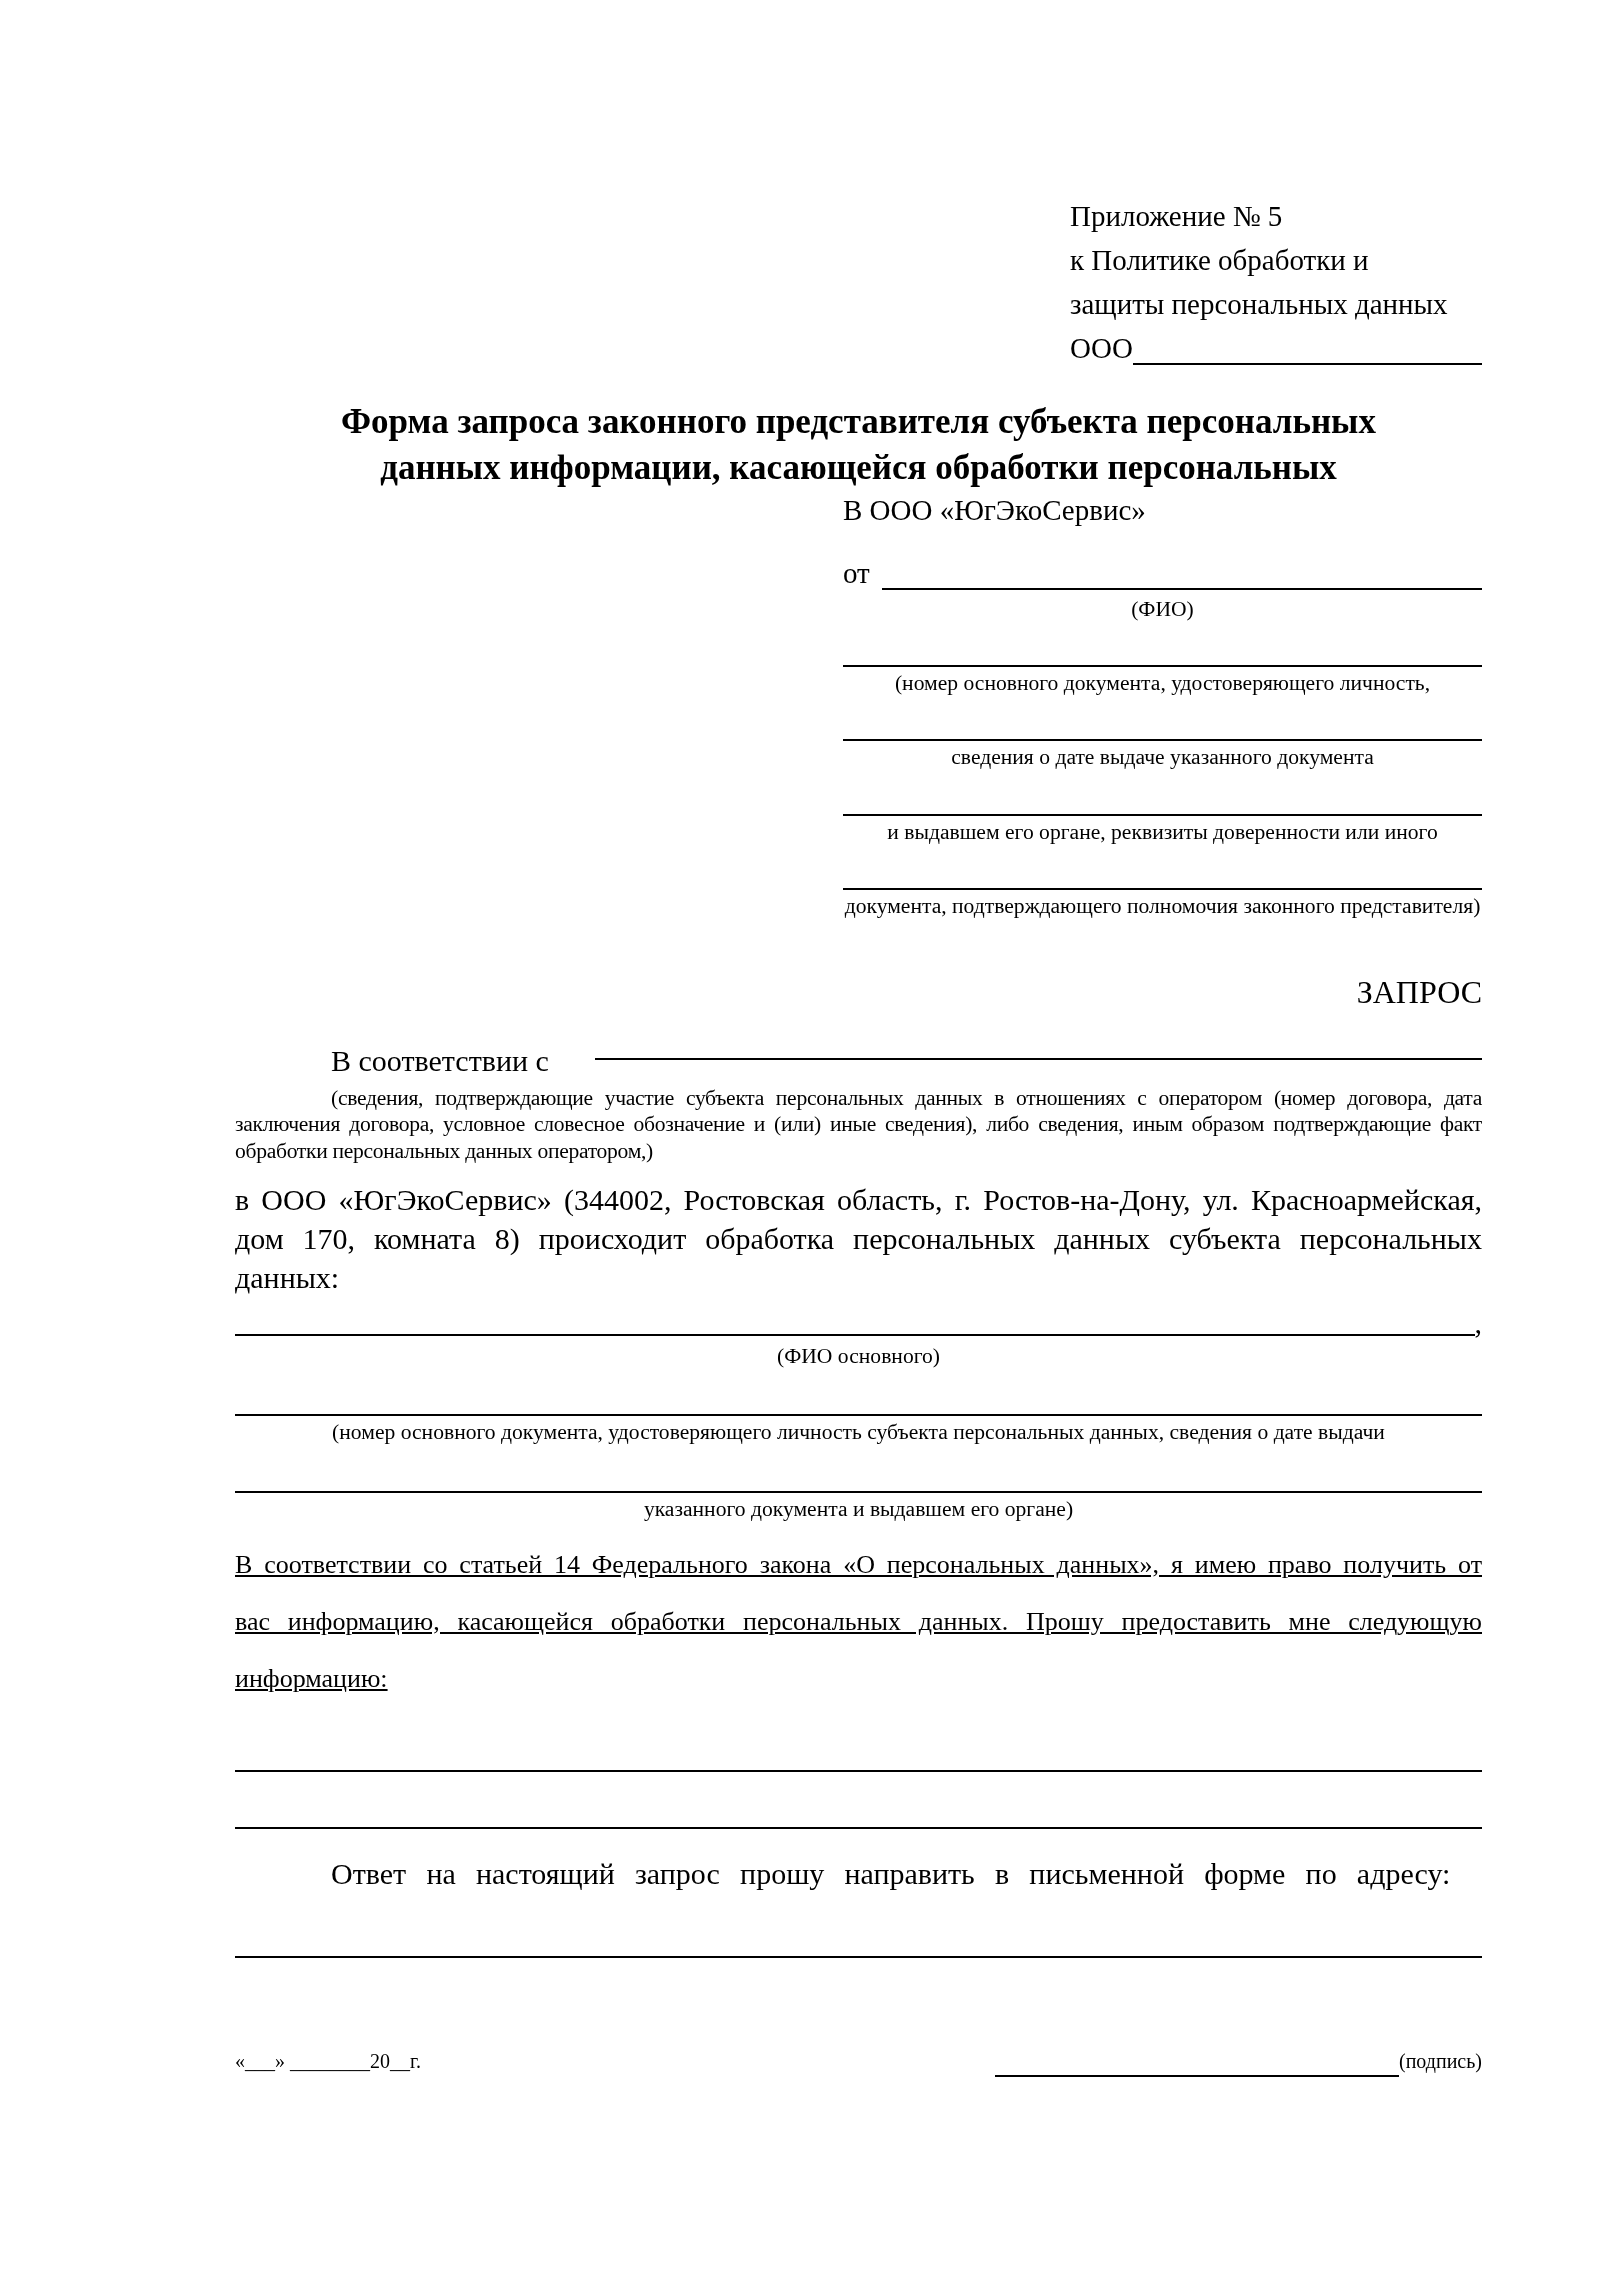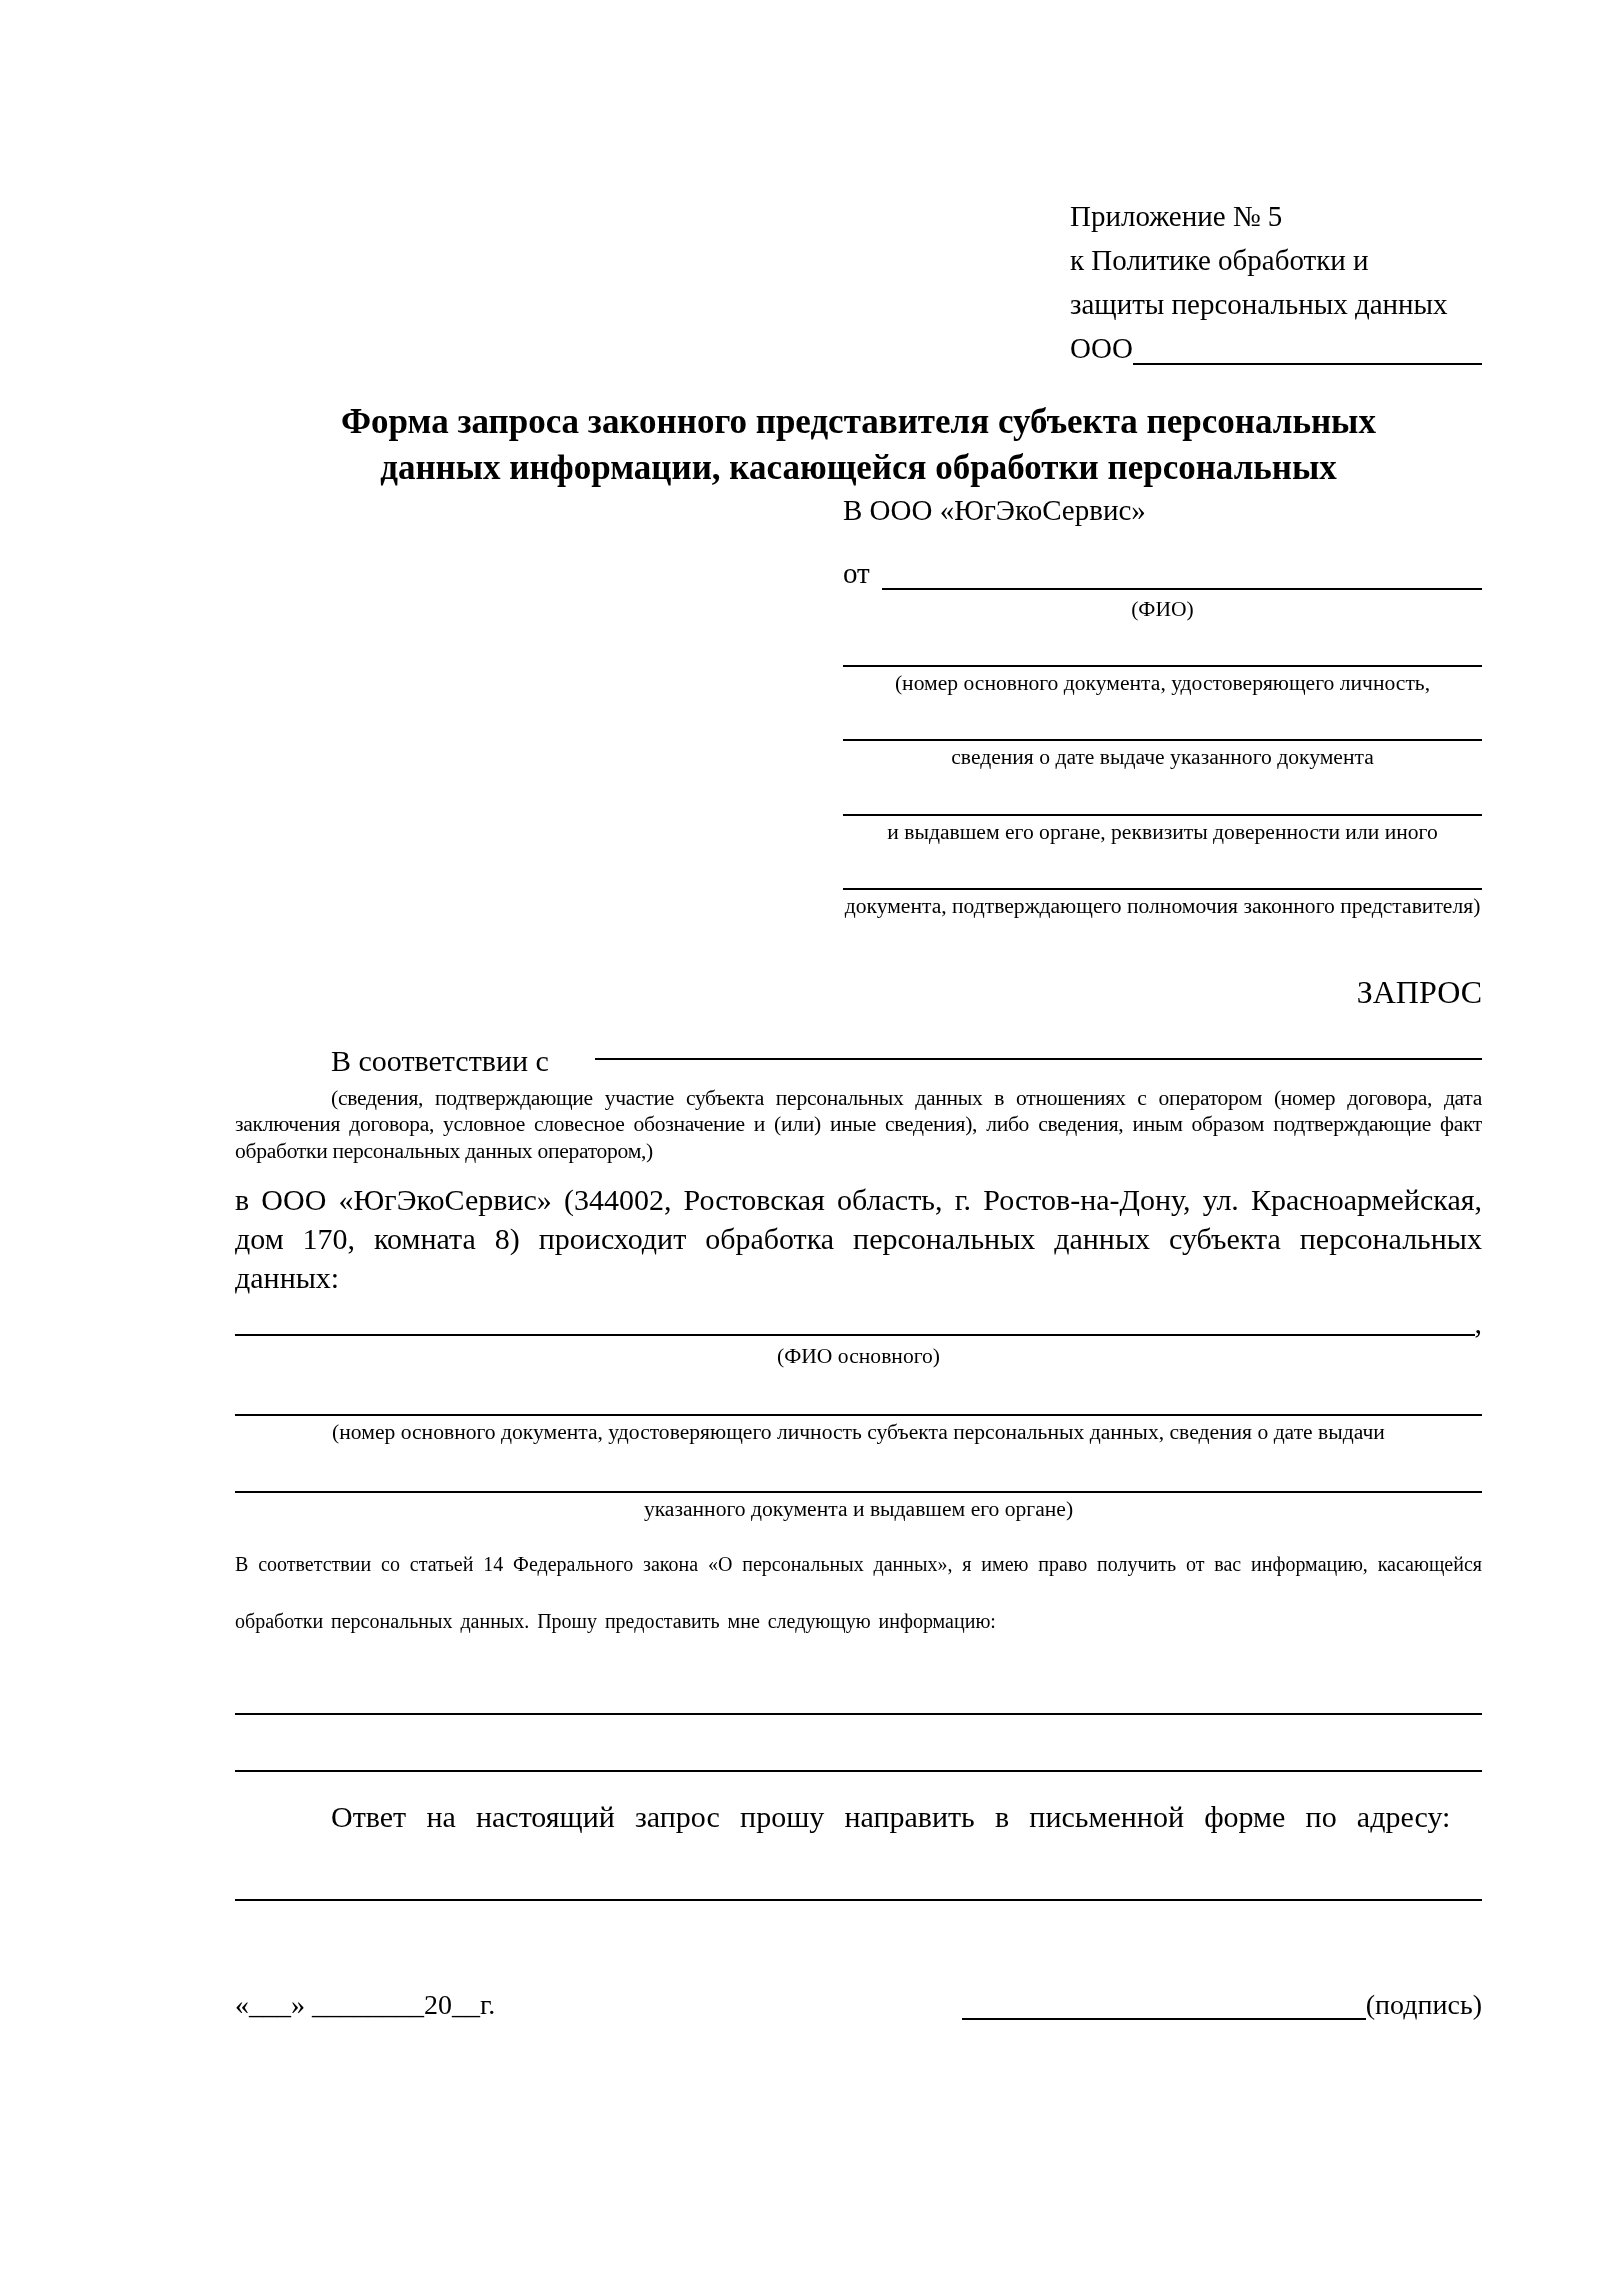--- a/index.html
+++ b/index.html
@@ -77,37 +77,37 @@
   .suffix { line-height: 35px; }
 
   .s-blank { border-bottom: 2.9px solid #000; height: 45px; }
   .cap-wide {
     font-size: 21.6px;
     line-height: 25.5px;
     text-align: center;
     margin-top: 3.9px;
   }
 
-  .p-law { font-size: 20px; line-height: 57px; text-align: justify; word-spacing: 2.9px; margin-top: 13.7px; }
+  .p-law { font-size: 26px; line-height: 57px; text-align: justify; word-spacing: 2.9px; margin-top: 13.7px; text-decoration: underline; }
 
   .w-blank1 { border-bottom: 2.9px solid #000; height: 63px; }
   .w-blank2 { border-bottom: 2.9px solid #000; height: 55px; }
 
   .p-answer { font-size: 30px; line-height: 39px; text-indent: 96px; word-spacing: 12.7px; margin-top: 25.5px; }
 
   .address-row { display: flex; align-items: flex-end; margin-top: 25.5px; font-size: 30px; height: 43px; }
   .address-row .fill { margin-bottom: 3.9px; }
   .address-row .term { white-space: nowrap; line-height: 39px; }
 
   .footer-row {
     display: flex;
     justify-content: space-between;
     align-items: flex-end;
     margin-top: 78px;
-    font-size: 28px;
+    font-size: 20px;
   }
   .date-cell { line-height: 39px; white-space: nowrap; }
   .sig-group { display: flex; align-items: flex-end; }
   .sig-line { width: 404px; border-bottom: 2.9px solid #000; height: 35px; margin-bottom: 3.9px; }
   .sig-cap { line-height: 39px; white-space: nowrap; }
 </style>
 </head>
 <body>
 
 <div class="page">

